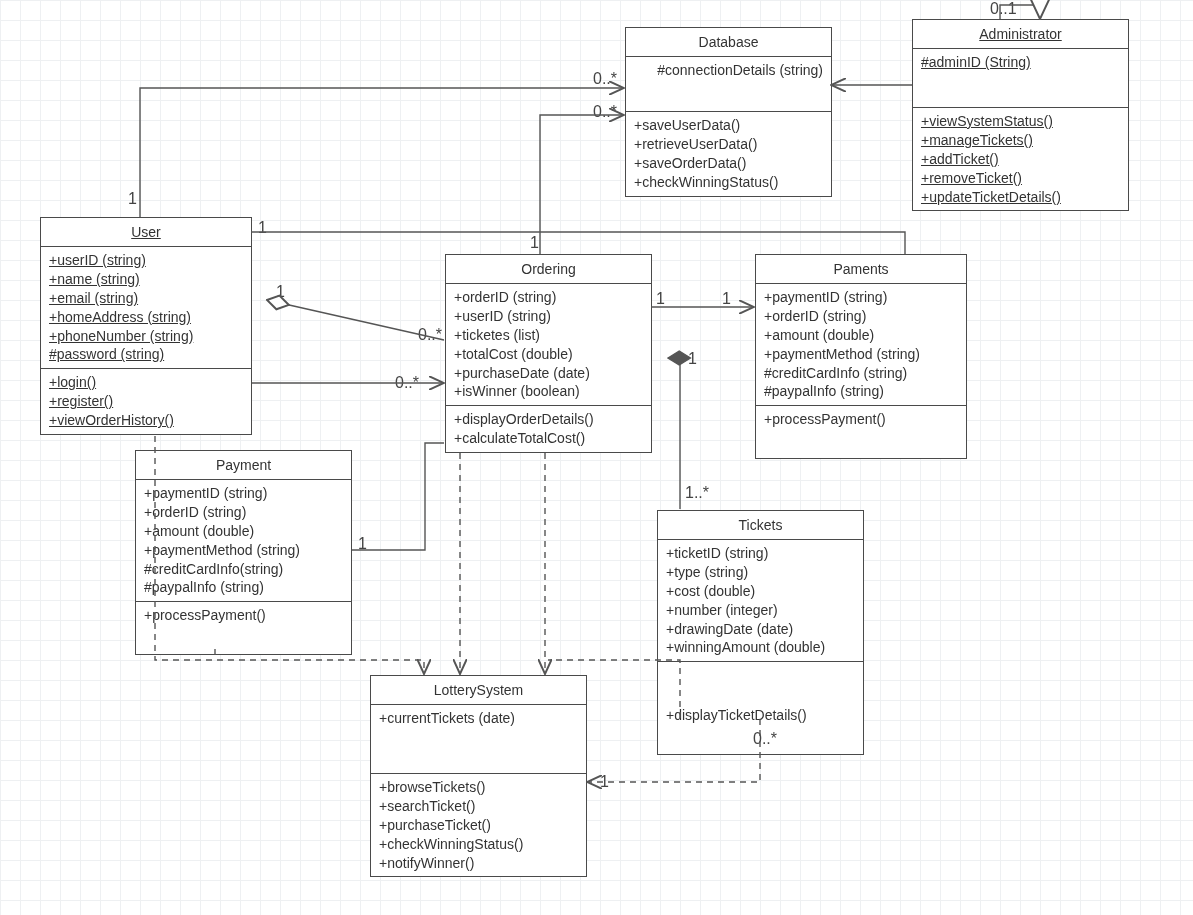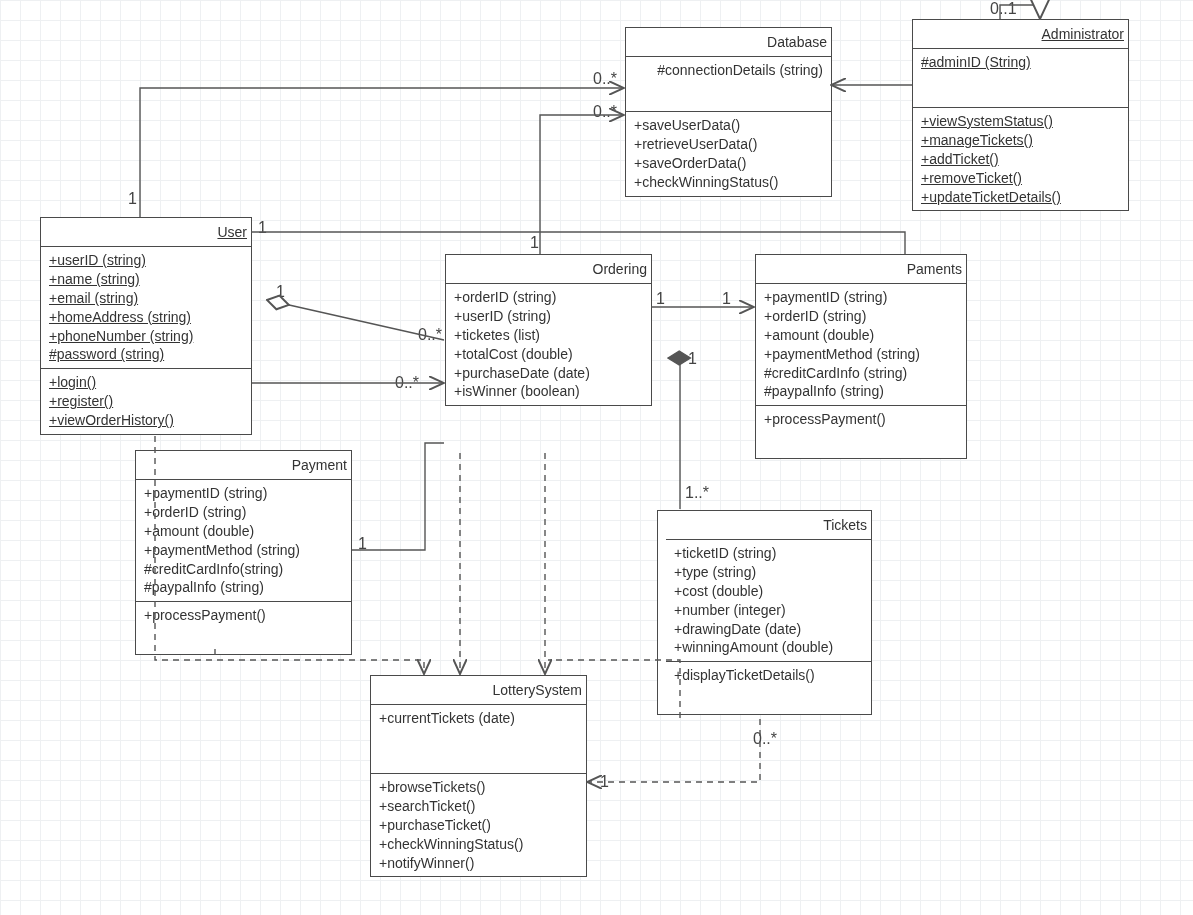--- a/index.html
+++ b/index.html
@@ -1,20 +1,20 @@
 <!DOCTYPE html>
 <html><head>
 <meta charset="utf-8">
 <style>
   html,body{margin:0;padding:0;width:1193px;height:915px;font-family:Arial,Helvetica,sans-serif;font-size:14px;color:#333;}
   .canvas{position:relative;width:1193px;height:915px;background:#fff;
     background-image:linear-gradient(#eef0f2 1px,transparent 1px),linear-gradient(90deg,#eef0f2 1px,transparent 1px);
     background-size:20px 20px;}
   .cls{position:absolute;background:#fff;border:1.5px solid #4a4a4a;}
-  .cls .title{border-bottom:1.5px solid #4a4a4a;text-align:right;padding:6px 4px;font-weight:normal;}
+  .cls .title{border-bottom:1.5px solid #4a4a4a;text-align:center;padding:6px 4px;font-weight:normal;}
   .cls .sect{border-bottom:1.5px solid #4a4a4a;padding:4px 8px;}
   .cls .sect:last-child{border-bottom:none;}
   .cls .row{line-height:1.35;}
   .lbl{position:absolute;font-size:16px;color:#444;background:transparent;}
   svg.edges{position:absolute;left:0;top:0;width:1193px;height:915px;pointer-events:none;}
   line,polyline,path{stroke:#555;stroke-width:1.4;fill:none;}
   .dashed{stroke-dasharray:6 5;}
 </style>
 </head>
 <body>
@@ -68,20 +68,24 @@
   <div class="cls" style="left:445px;top:254px;width:205px;">
     <div class="title">Ordering</div>
     <div class="sect">
       <div class="row">+orderID (string)</div>
       <div class="row">+userID (string)</div>
       <div class="row">+ticketes (list)</div>
       <div class="row">+totalCost (double)</div>
       <div class="row">+purchaseDate (date)</div>
       <div class="row">+isWinner (boolean)</div>
     </div>
+    <div class="sect">
+      <div class="row">+displayOrderDetails()</div>
+      <div class="row">+calculateTotalCost()</div>
+    </div>
   </div>
 
   <div class="cls" style="left:755px;top:254px;width:210px;">
     <div class="title">Paments</div>
     <div class="sect">
       <div class="row">+paymentID (string)</div>
       <div class="row">+orderID (string)</div>
       <div class="row">+amount (double)</div>
       <div class="row">+paymentMethod (string)</div>
       <div class="row">#creditCardInfo (string)</div>
@@ -100,31 +104,31 @@
       <div class="row">+amount (double)</div>
       <div class="row">+paymentMethod (string)</div>
       <div class="row">#creditCardInfo(string)</div>
       <div class="row">#paypalInfo (string)</div>
     </div>
     <div class="sect" style="min-height:44px;">
       <div class="row">+processPayment()</div>
     </div>
   </div>
 
-  <div class="cls" style="left:657px;top:510px;width:205px;padding-left:8px;">
+  <div class="cls" style="left:657px;top:510px;width:205px;">
     <div class="title">Tickets</div>
     <div class="sect">
       <div class="row">+ticketID (string)</div>
       <div class="row">+type (string)</div>
       <div class="row">+cost (double)</div>
       <div class="row">+number (integer)</div>
       <div class="row">+drawingDate (date)</div>
       <div class="row">+winningAmount (double)</div>
     </div>
-    <div class="sect" style="min-height:44px;">
+    <div class="sect" style="min-height:44px;margin-top:40px;">
       <div class="row">+displayTicketDetails()</div>
     </div>
   </div>
 
   <div class="cls" style="left:370px;top:675px;width:215px;">
     <div class="title">LotterySystem</div>
     <div class="sect" style="min-height:60px;">
         <div class="row">+currentTickets (date)</div>
       </div>
     <div class="sect">

